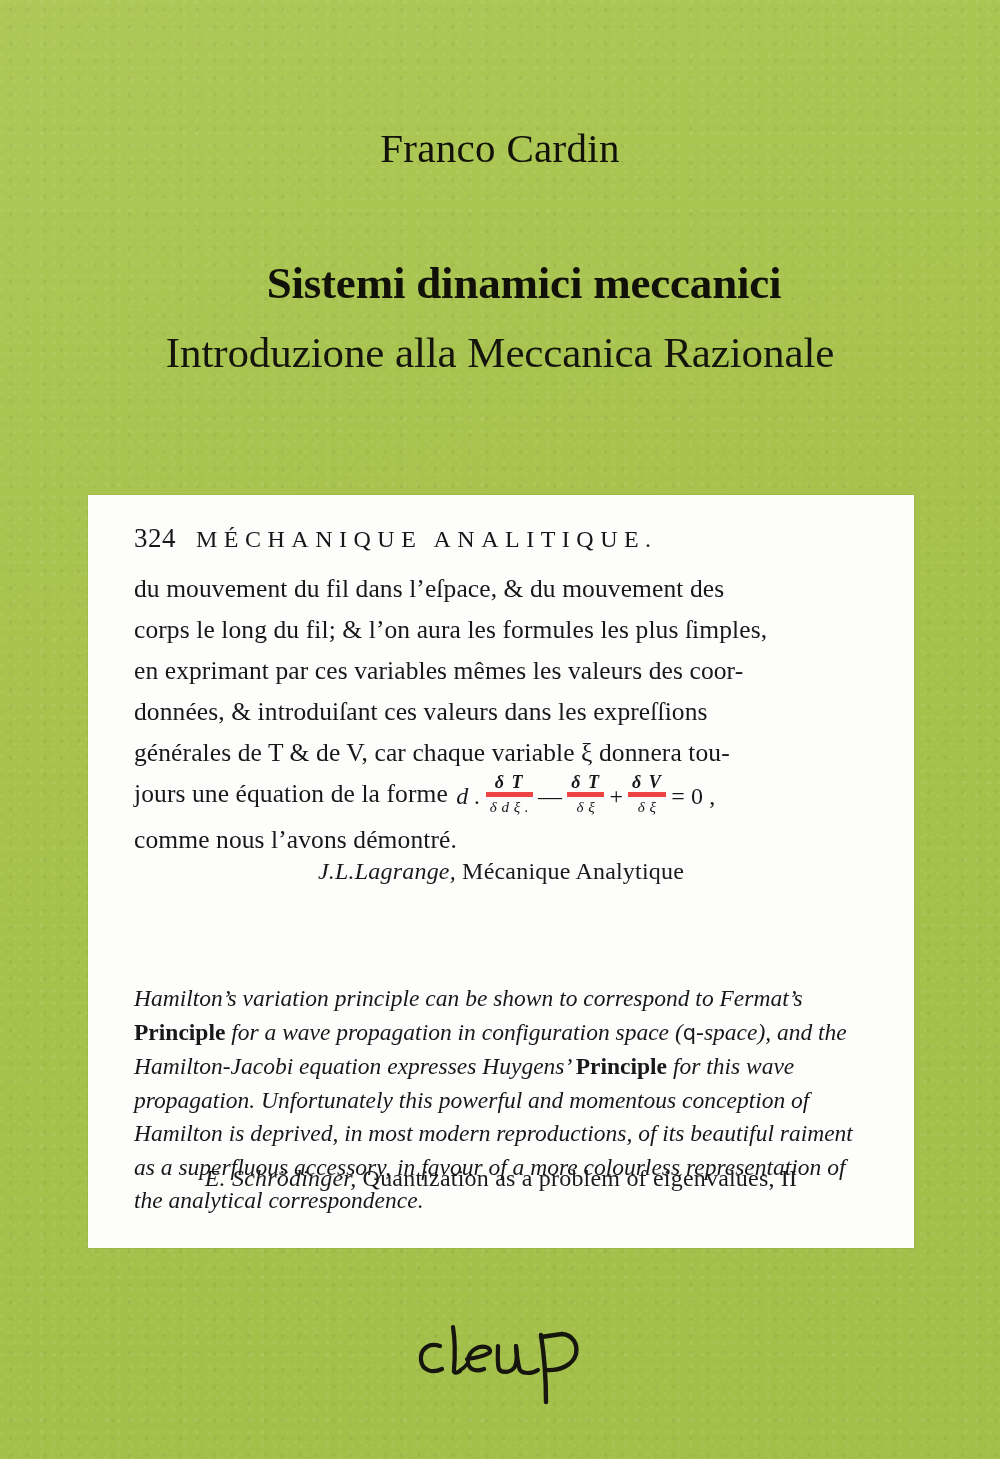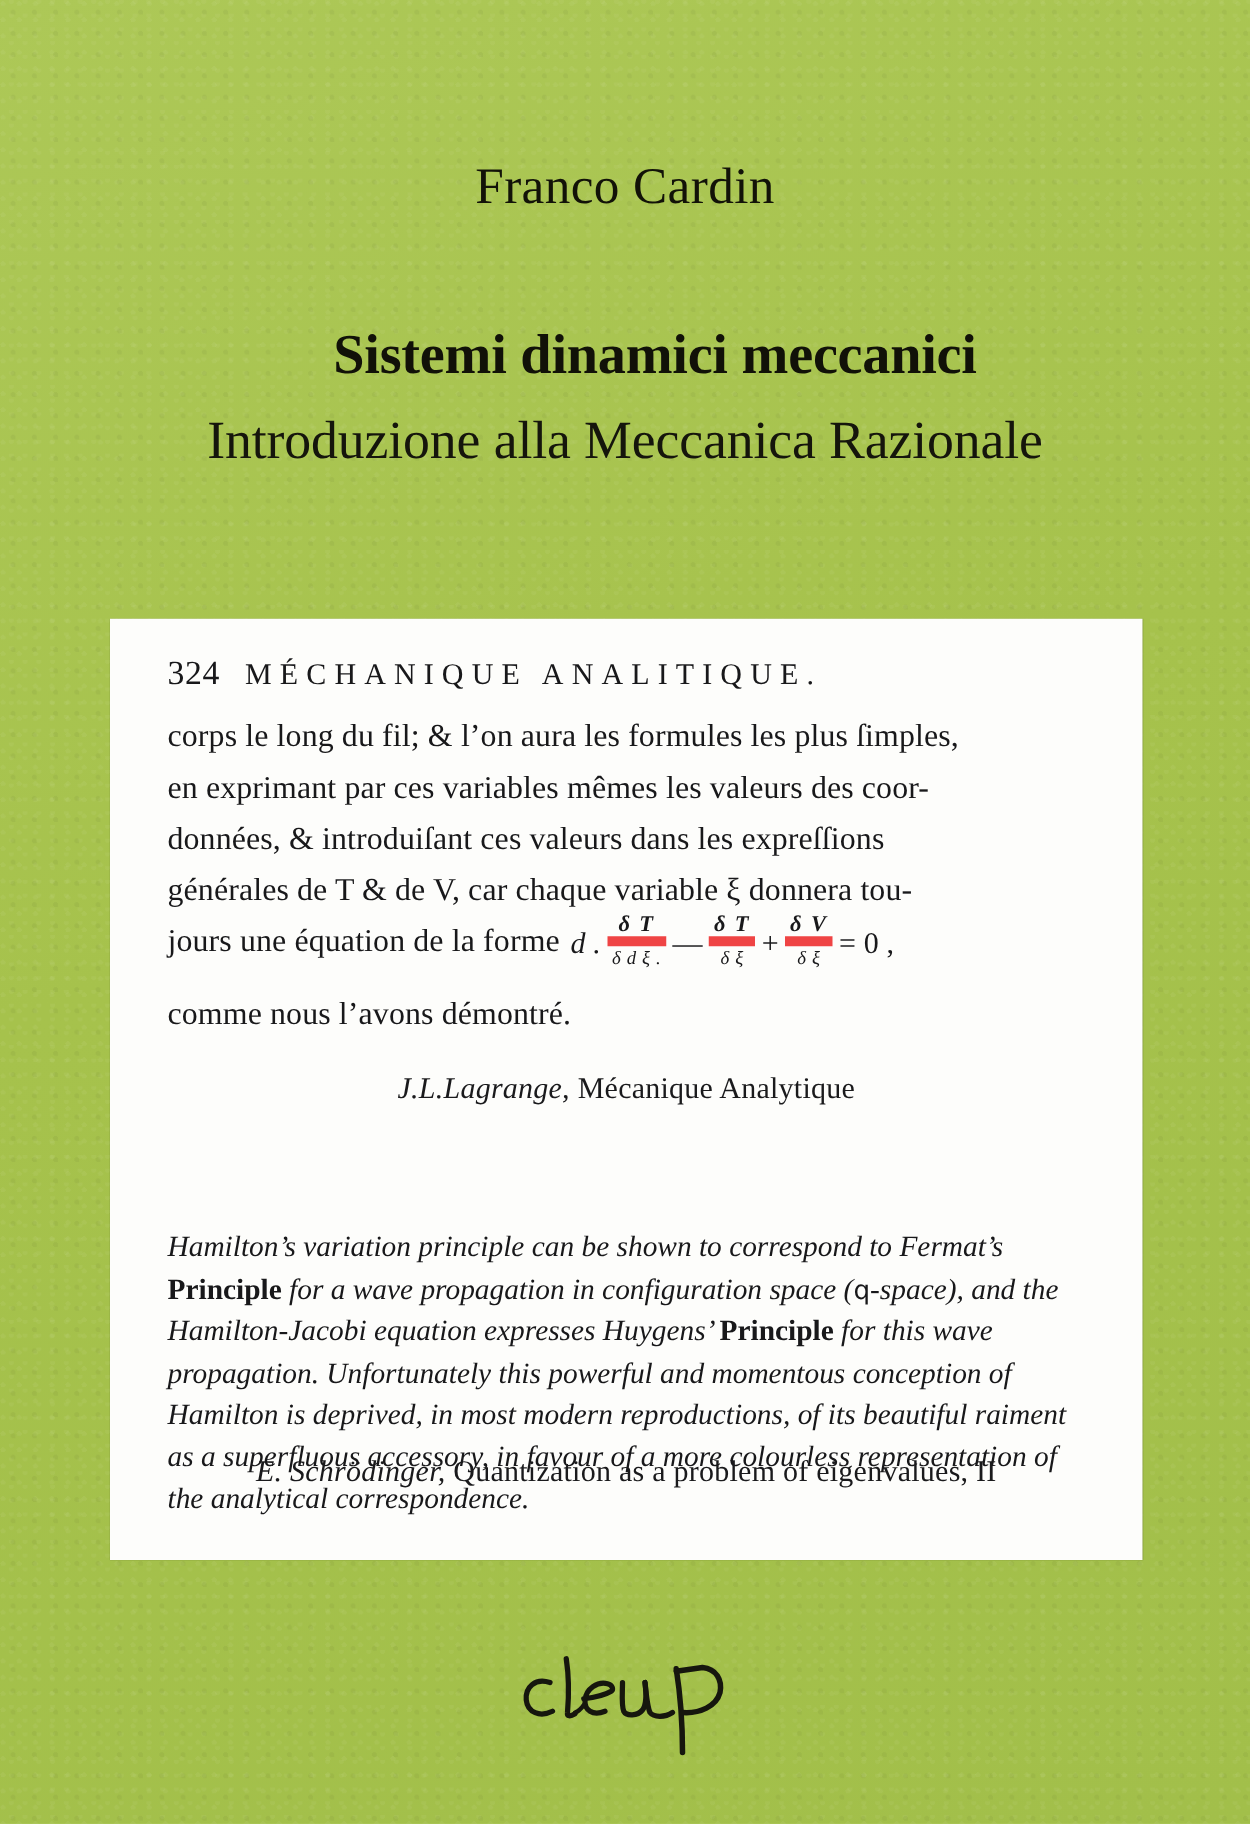--- a/index.html
+++ b/index.html
@@ -106,21 +106,21 @@
     margin-left: 20px;
     font-variant: normal;
   }
   .fac-line {
     font-size: 25.5px;
     line-height: 41px;
     white-space: nowrap;
     letter-spacing: 0.1px;
   }
   .fac-line.last {
-    margin-top: 12px;
+    margin-top: 1px;
   }
 
   
   .eqn {
     display: inline-block;
     vertical-align: middle;
     white-space: nowrap;
     font-style: italic;
   }
   .frac {
@@ -137,21 +137,21 @@
     font-size: 18px;
     line-height: 19px;
     padding: 0 4px;
     letter-spacing: 1.5px;
     font-weight: bold;
   }
   .frac .den {
     display: block;
     font-size: 15px;
     line-height: 18px;
-    border-top: 8px solid #ef4444;
+    border-top: 5px solid #ef4444;
     padding: 1px 4px 0 4px;
     letter-spacing: 0.5px;
   }
   .op {
     font-size: 24px;
     font-style: normal;
     padding: 0 2px;
     vertical-align: middle;
   }
 
@@ -215,20 +215,21 @@
 
   <div class="panel">
     <div class="panel-inner">
 
       <div class="facsimile">
 
         <div class="fac-head">
           <span class="folio">324</span><span class="smallcaps">MÉCHANIQUE ANALITIQUE.</span>
         </div>
 
+        <div class="fac-line">du mouvement du fil dans l’eſpace, &amp; du mouvement des</div>
         <div class="fac-line">corps le long du fil; &amp; l’on aura les formules les plus ſimples,</div>
         <div class="fac-line">en exprimant par ces variables mêmes les valeurs des coor-</div>
         <div class="fac-line">données, &amp; introduiſant ces valeurs dans les expreſſions</div>
         <div class="fac-line">générales de T &amp; de V, car chaque variable ξ donnera tou-</div>
 
         <div class="fac-line">
           <span>jours une équation de la forme</span>
           <span class="eqn">
             <span class="op" style="font-style:italic">d .</span><span class="frac"><span class="num">δ T</span><span class="den">δ d ξ .</span></span><span class="op">—</span><span class="frac"><span class="num">δ T</span><span class="den">δ ξ</span></span><span class="op">+</span><span class="frac"><span class="num">δ V</span><span class="den">δ ξ</span></span><span class="op">= 0 ,</span>
           </span>

